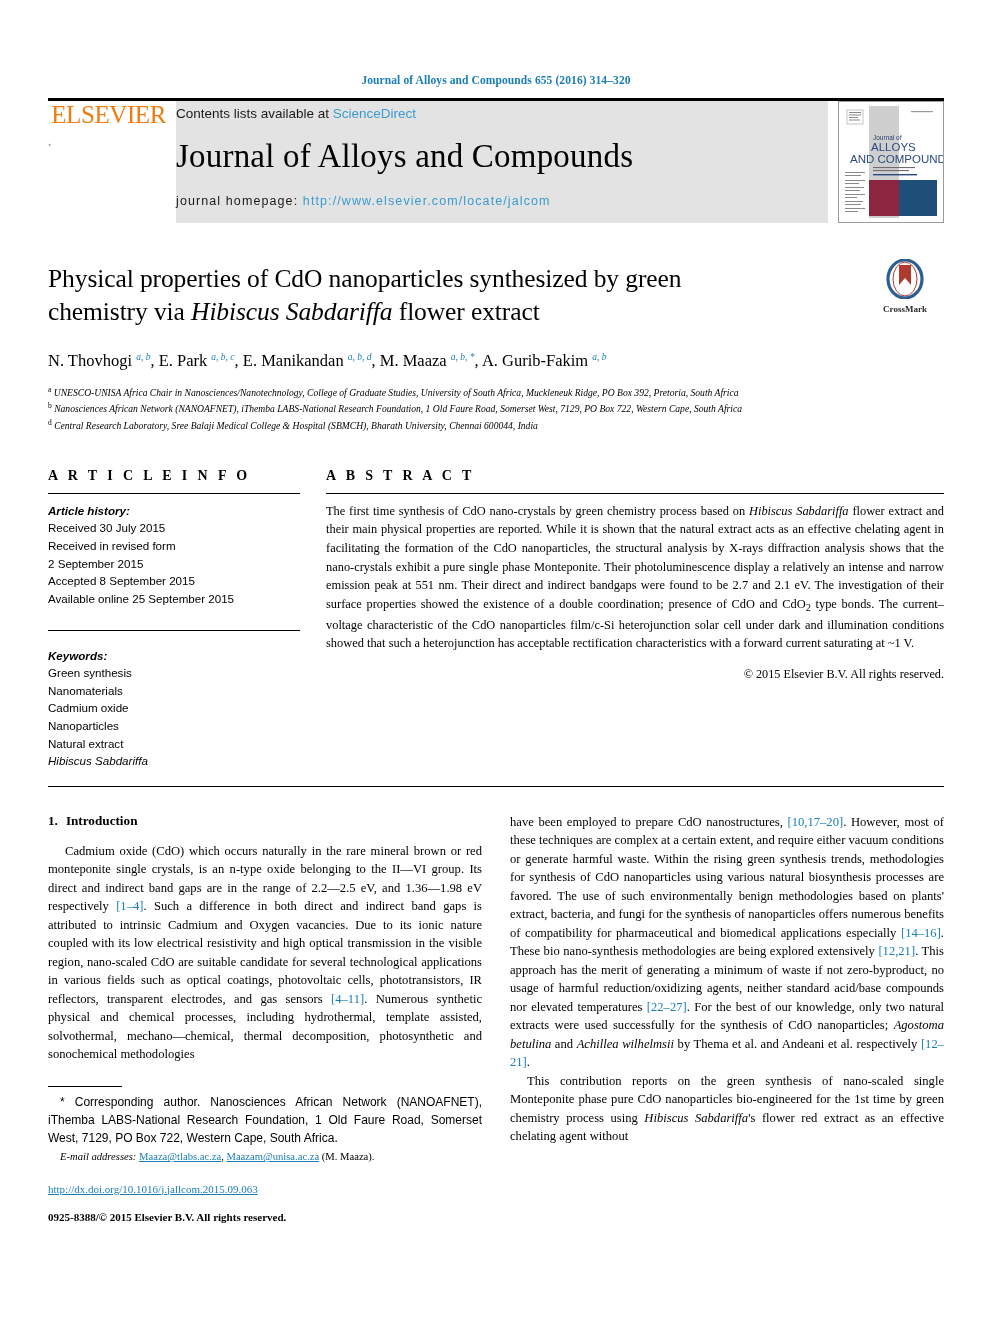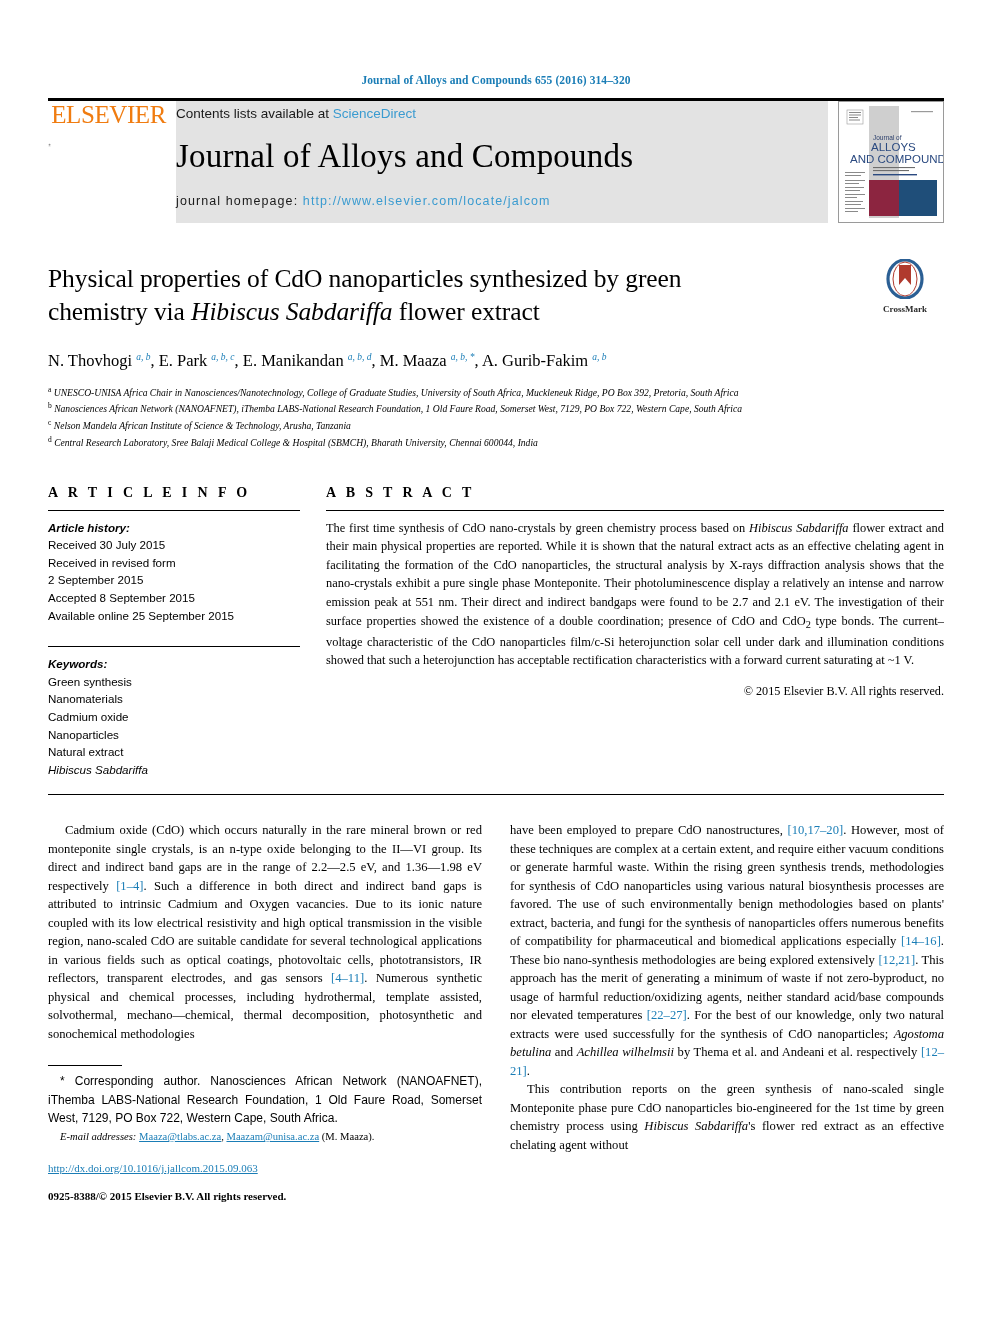--- a/index.html
+++ b/index.html
@@ -188,21 +188,21 @@
   .hr-thick {
     border-top: 1.6px solid #000;
     margin: 9px 0 8px 0;
   }
   .info-body {
     font-family: Liberation Sans, sans-serif;
     font-size: 11.6px;
     line-height: 1.52;
   }
   .info-body .lab { font-style: italic; font-weight: bold; }
-  .kw-block { margin-top: 8px; }
+  .kw-block { margin-top: 16px; }
   .kw-block .lab { font-style: italic; font-weight: bold; }
   .kw-it { font-style: italic; }
   .abs-text {
     font-family: "Liberation Serif", serif;
     font-size: 12.4px;
     line-height: 1.5;
     text-align: justify;
   }
   .abs-text .it { font-style: italic; }
   .copyright {
@@ -391,21 +391,20 @@
 
     <h1 class="paper-title"><span>Physical properties of CdO nanoparticles synthesized by green chemistry via </span><span class="it">Hibiscus Sabdariffa</span><span> flower extract</span></h1>
 
     <div class="authors">
       <span><span>N. Thovhogi</span> <sup>a, b</sup></span><span>, </span><span><span>E. Park</span> <sup>a, b, c</sup></span><span>, </span><span><span>E. Manikandan</span> <sup>a, b, d</sup></span><span>, </span><span><span>M. Maaza</span> <sup class="star">a, b, *</sup></span><span>, </span><span><span>A. Gurib-Fakim</span> <sup>a, b</sup></span>
     </div>
 
     <div class="affils">
       <div><sup>a</sup> <span>UNESCO-UNISA Africa Chair in Nanosciences/Nanotechnology, College of Graduate Studies, University of South Africa, Muckleneuk Ridge, PO Box 392, Pretoria, South Africa</span></div>
       <div><sup>b</sup> <span>Nanosciences African Network (NANOAFNET), iThemba LABS-National Research Foundation, 1 Old Faure Road, Somerset West, 7129, PO Box 722, Western Cape, South Africa</span></div>
-      <div><sup>c</sup> <span>Nelson Mandela African Institute of Science &amp; Technology, Arusha, Tanzania</span></div>
       <div><sup>d</sup> <span>Central Research Laboratory, Sree Balaji Medical College &amp; Hospital (SBMCH), Bharath University, Chennai 600044, India</span></div>
     </div>
   </div>
 
   <div class="info-abstract">
     <div class="col-info">
       <div class="sec-head">A R T I C L E   I N F O</div>
       <div class="hr-thick"></div>
       <div class="info-body">
         <div class="lab">Article history:</div>
@@ -433,20 +432,21 @@
       <div class="abs-text"><span>The first time synthesis of CdO nano-crystals by green chemistry process based on </span><span class="it">Hibiscus Sabdariffa</span><span> flower extract and their main physical properties are reported. While it is shown that the natural extract acts as an effective chelating agent in facilitating the formation of the CdO nanoparticles, the structural analysis by X-rays diffraction analysis shows that the nano-crystals exhibit a pure single phase Monteponite. Their photoluminescence display a relatively an intense and narrow emission peak at 551 nm. Their direct and indirect bandgaps were found to be 2.7 and 2.1 eV. The investigation of their surface properties showed the existence of a double coordination; presence of CdO and CdO</span><sub>2</sub><span> type bonds. The current–voltage characteristic of the CdO nanoparticles film/c-Si heterojunction solar cell under dark and illumination conditions showed that such a heterojunction has acceptable rectification characteristics with a forward current saturating at ~1 V.</span></div>
       <div class="copyright">© 2015 Elsevier B.V. All rights reserved.</div>
     </div>
   </div>
 
   <div class="hr-bottom"></div>
 
   <div class="body-cols">
 
     <div class="bcol">
+      <h2 class="sec"><span class="num">1.</span><span>Introduction</span></h2>
       <p class="para"><span>Cadmium oxide (CdO) which occurs naturally in the rare mineral brown or red monteponite single crystals, is an n-type oxide belonging to the II—VI group. Its direct and indirect band gaps are in the range of 2.2—2.5 eV, and 1.36—1.98 eV respectively </span><span class="ref">[1–4]</span><span>. Such a difference in both direct and indirect band gaps is attributed to intrinsic Cadmium and Oxygen vacancies. Due to its ionic nature coupled with its low electrical resistivity and high optical transmission in the visible region, nano-scaled CdO are suitable candidate for several technological applications in various fields such as optical coatings, photovoltaic cells, phototransistors, IR reflectors, transparent electrodes, and gas sensors </span><span class="ref">[4–11]</span><span>. Numerous synthetic physical and chemical processes, including hydrothermal, template assisted, solvothermal, mechano—chemical, thermal decomposition, photosynthetic and sonochemical methodologies</span></p>
 
       <div class="footnote">
         <div class="fn-text"><span>*</span><span> Corresponding author. Nanosciences African Network (NANOAFNET), iThemba LABS-National Research Foundation, 1 Old Faure Road, Somerset West, 7129, PO Box 722, Western Cape, South Africa.</span></div>
         <div class="fn-email"><span class="lab">E-mail addresses:</span> <span class="link">Maaza@tlabs.ac.za</span><span>, </span><span class="link">Maazam@unisa.ac.za</span><span> (M. Maaza).</span></div>
         <div class="doi-block">
           <div class="doi">http://dx.doi.org/10.1016/j.jallcom.2015.09.063</div>
           <div class="issn">0925-8388/© 2015 Elsevier B.V. All rights reserved.</div>
         </div>
       </div>

